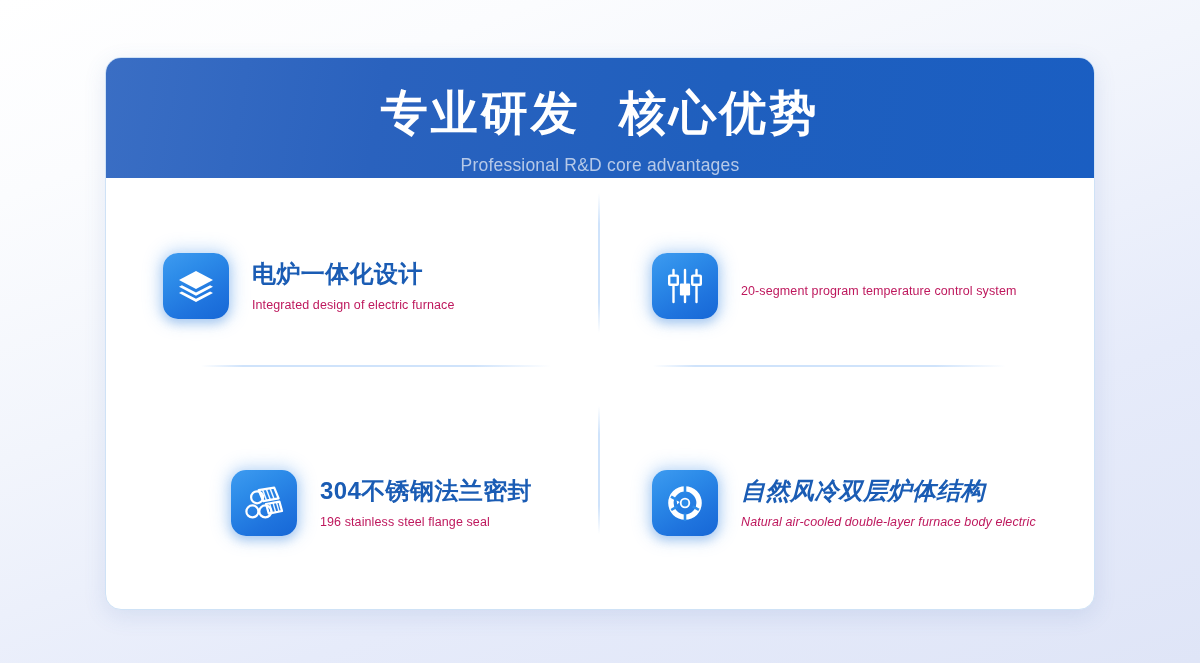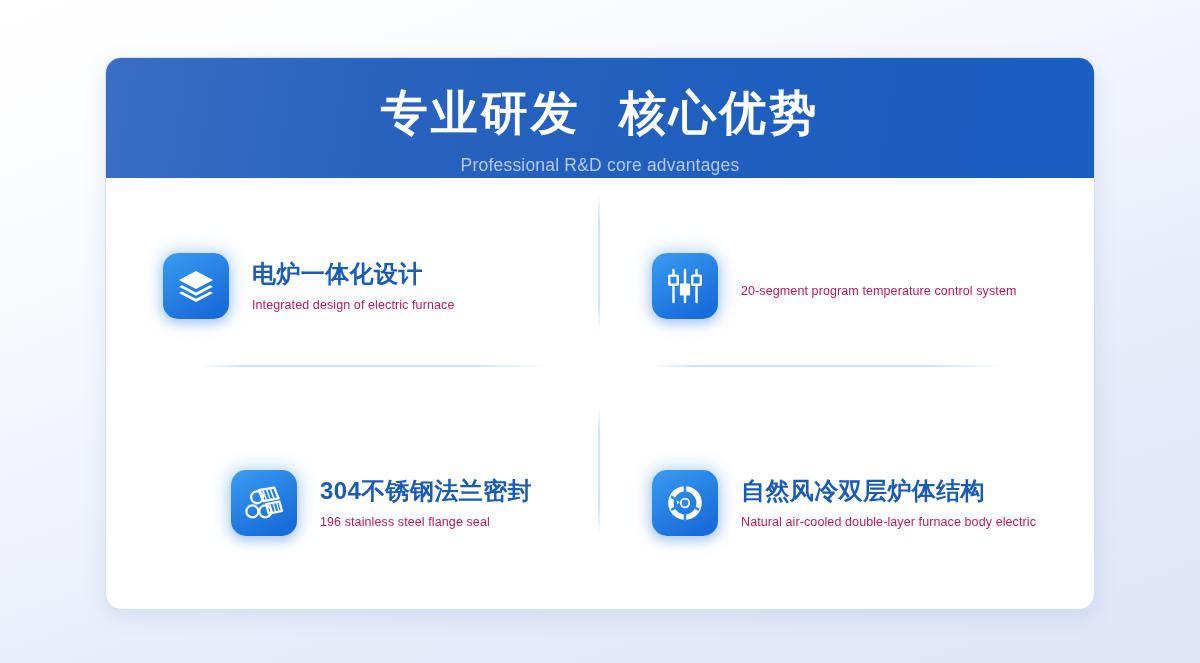--- a/index.html
+++ b/index.html
@@ -60,21 +60,21 @@
     grid-template-rows:1fr 1fr;
   }
   .cell {
     display:flex;
     align-items:center;
     padding-left:57px;
   }
   .cell.r1c1 { padding-left:57px; }
   .cell.r1c2 { padding-left:52px; }
   .cell.r2c1 { padding-left:57px;justify-content:center; }
-  .cell.r2c2 { padding-left:52px; }
+  .cell.r2c2 { padding-left:52px;font-style:italic; }
 
   
   .icon-tile {
     position:relative;
     flex:0 0 auto;
     width:66px; height:66px;
     border-radius:15px;
     background:linear-gradient(150deg,#3e9bf0 0%,#2d8ce9 30%,#1f74de 70%,#1667d6 100%);
     box-shadow:0 0 16px 4px rgba(130,185,245,.45), 0 4px 10px rgba(40,110,200,.28);
     display:flex; align-items:center; justify-content:center;

